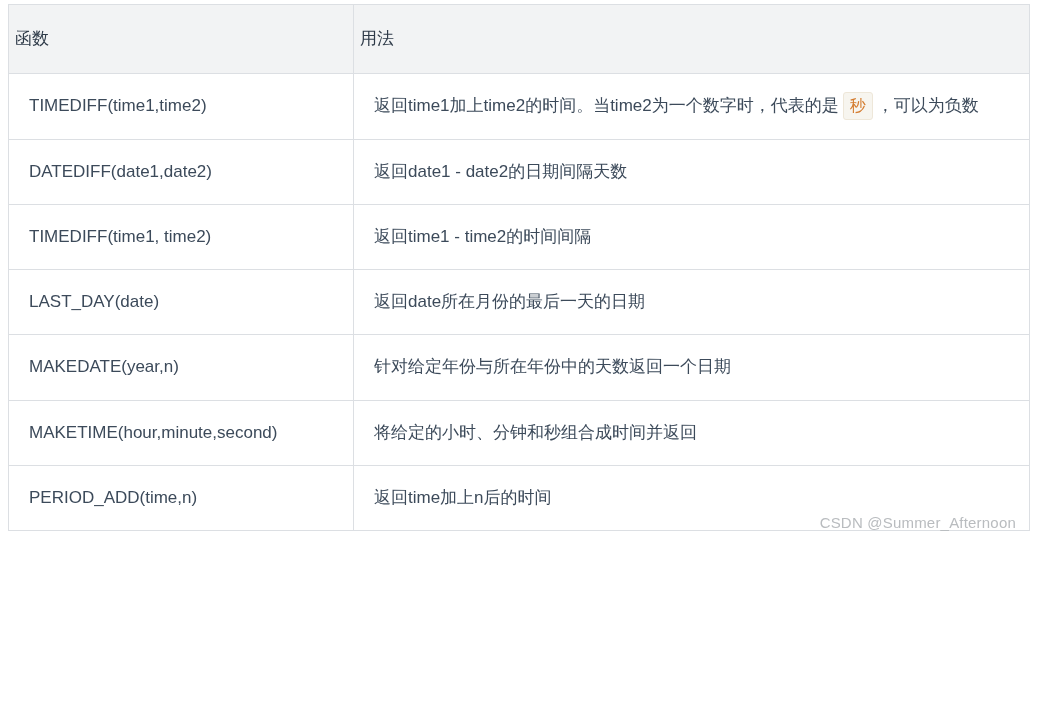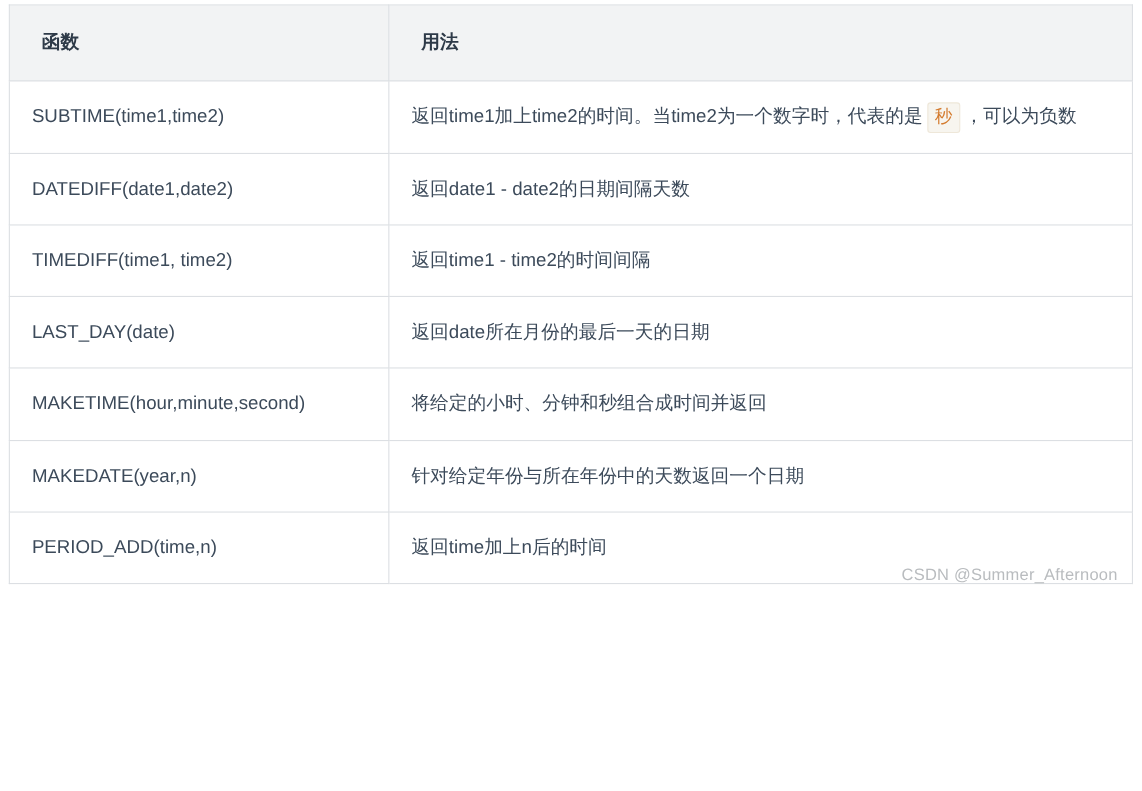--- a/index.html
+++ b/index.html
@@ -22,23 +22,23 @@
     border: 1px solid #dcdfe3;
     text-align: left;
     vertical-align: middle;
     color: #3c4a5a;
     font-size: 17px;
     line-height: 1.9;
     padding: 16px 20px;
   }
   th {
     background: #f2f3f4;
-    font-weight: 700;
+    font-weight: 400;
     color: #2e3a48;
-    padding: 18px 29px;
+    padding: 18px 6px;
   }
   col.col-fn { width: 345px; }
   col.col-use { width: auto; }
   .code-pill {
     display: inline-block;
     background: #f7f5ef;
     border: 1px solid #eee7d9;
     border-radius: 3px;
     padding: 0 6px;
     margin: 0 4px;
@@ -68,44 +68,44 @@
     <col class="col-use">
   </colgroup>
   <thead>
     <tr>
       <th>函数</th>
       <th>用法</th>
     </tr>
   </thead>
   <tbody>
     <tr>
-      <td>SUBTIME(time1,time2)</td>
+      <td>TIMEDIFF(time1,time2)</td>
       <td>
         <span>返回time1加上time2的时间。当time2为一个数字时，代表的是</span><span class="code-pill">秒</span><span>，可以为负数</span>
       </td>
     </tr>
     <tr>
       <td>DATEDIFF(date1,date2)</td>
       <td>返回date1 - date2的日期间隔天数</td>
     </tr>
     <tr>
       <td>TIMEDIFF(time1, time2)</td>
       <td>返回time1 - time2的时间间隔</td>
     </tr>
     <tr>
       <td>LAST_DAY(date)</td>
       <td>返回date所在月份的最后一天的日期</td>
     </tr>
     <tr>
+      <td>MAKEDATE(year,n)</td>
+      <td>针对给定年份与所在年份中的天数返回一个日期</td>
+    </tr>
+    <tr>
       <td>MAKETIME(hour,minute,second)</td>
       <td>将给定的小时、分钟和秒组合成时间并返回</td>
-    </tr>
-    <tr>
-      <td>MAKEDATE(year,n)</td>
-      <td>针对给定年份与所在年份中的天数返回一个日期</td>
     </tr>
     <tr>
       <td>PERIOD_ADD(time,n)</td>
       <td>返回time加上n后的时间</td>
     </tr>
   </tbody>
 </table>
 </div>
 <div class="watermark">CSDN @Summer_Afternoon</div>
 </div>

